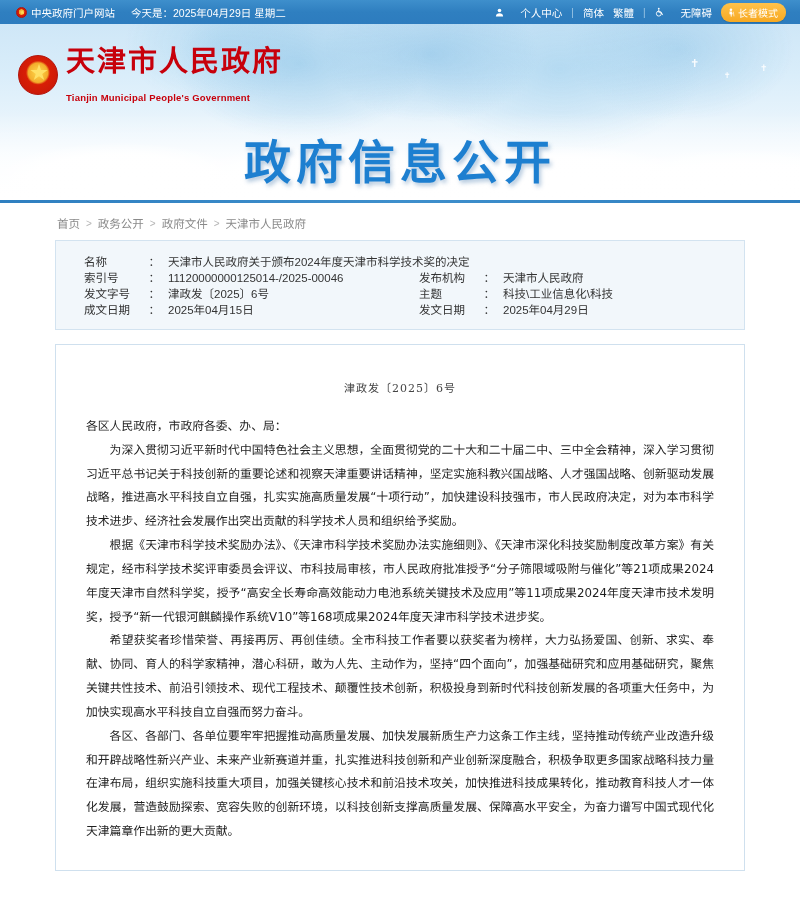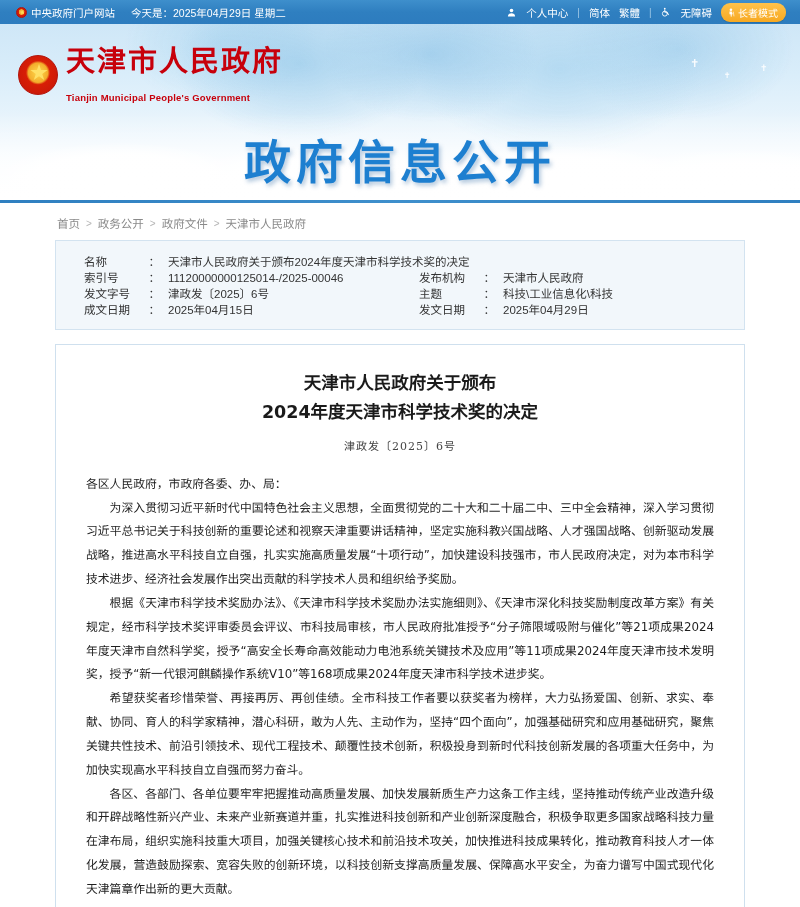--- a/index.html
+++ b/index.html
@@ -34,21 +34,21 @@
   }
   .gov-emblem::after {
     content: "";
     position: absolute; left: 3px; top: 2.5px;
     width: 5px; height: 5px;
     background: #ffde5a;
     clip-path: polygon(50% 0%, 61% 35%, 98% 35%, 68% 57%, 79% 91%, 50% 70%, 21% 91%, 32% 57%, 2% 35%, 39% 35%);
   }
   .topbar-right { display: flex; align-items: center; gap: 9px; }
   .tb-sep { color: #9fc8e6; font-size: 10px; }
-  .tb-item { display: flex; align-items: center; gap: 10px; cursor: pointer; white-space: nowrap; }
+  .tb-item { display: flex; align-items: center; gap: 16px; cursor: pointer; white-space: nowrap; }
   .tb-icon { display: inline-flex; align-items: center; }
   .elder-btn {
     background: linear-gradient(180deg, #ffc24a 0%, #f7a922 100%);
     color: #ffffff;
     border-radius: 9px;
     padding: 2px 8px 2px 6px;
     font-size: 10px;
     display: flex; align-items: center; gap: 2px;
     box-shadow: 0 1px 1px rgba(0,0,0,.12);
     cursor: pointer;
@@ -327,24 +327,20 @@
           <span class="lbl-chars">发文日期</span>
           <span class="meta-colon">：</span>
         </span>
         <span class="meta-value">2025年04月29日</span>
       </div>
 
     </div>
   </div>
 
   <div class="doc-card">
-    <div class="doc-title">
-      <div>天津市人民政府关于颁布</div>
-      <div>2024年度天津市科学技术奖的决定</div>
-    </div>
     <div class="doc-subno">津政发〔2025〕6号</div>
 
     <div class="doc-body">
       <p class="doc-p">各区人民政府，市政府各委、办、局：</p>
       <p class="doc-p indent">为深入贯彻习近平新时代中国特色社会主义思想，全面贯彻党的二十大和二十届二中、三中全会精神，深入学习贯彻习近平总书记关于科技创新的重要论述和视察天津重要讲话精神，坚定实施科教兴国战略、人才强国战略、创新驱动发展战略，推进高水平科技自立自强，扎实实施高质量发展“十项行动”，加快建设科技强市，市人民政府决定，对为本市科学技术进步、经济社会发展作出突出贡献的科学技术人员和组织给予奖励。</p>
       <p class="doc-p indent">根据《天津市科学技术奖励办法》、《天津市科学技术奖励办法实施细则》、《天津市深化科技奖励制度改革方案》有关规定，经市科学技术奖评审委员会评议、市科技局审核，市人民政府批准授予“分子筛限域吸附与催化”等21项成果2024年度天津市自然科学奖，授予“高安全长寿命高效能动力电池系统关键技术及应用”等11项成果2024年度天津市技术发明奖，授予“新一代银河麒麟操作系统V10”等168项成果2024年度天津市科学技术进步奖。</p>
       <p class="doc-p indent">希望获奖者珍惜荣誉、再接再厉、再创佳绩。全市科技工作者要以获奖者为榜样，大力弘扬爱国、创新、求实、奉献、协同、育人的科学家精神，潜心科研，敢为人先、主动作为，坚持“四个面向”，加强基础研究和应用基础研究，聚焦关键共性技术、前沿引领技术、现代工程技术、颠覆性技术创新，积极投身到新时代科技创新发展的各项重大任务中，为加快实现高水平科技自立自强而努力奋斗。</p>
       <p class="doc-p indent">各区、各部门、各单位要牢牢把握推动高质量发展、加快发展新质生产力这条工作主线，坚持推动传统产业改造升级和开辟战略性新兴产业、未来产业新赛道并重，扎实推进科技创新和产业创新深度融合，积极争取更多国家战略科技力量在津布局，组织实施科技重大项目，加强关键核心技术和前沿技术攻关，加快推进科技成果转化，推动教育科技人才一体化发展，营造鼓励探索、宽容失败的创新环境，以科技创新支撑高质量发展、保障高水平安全，为奋力谱写中国式现代化天津篇章作出新的更大贡献。</p>
 
     </div>

